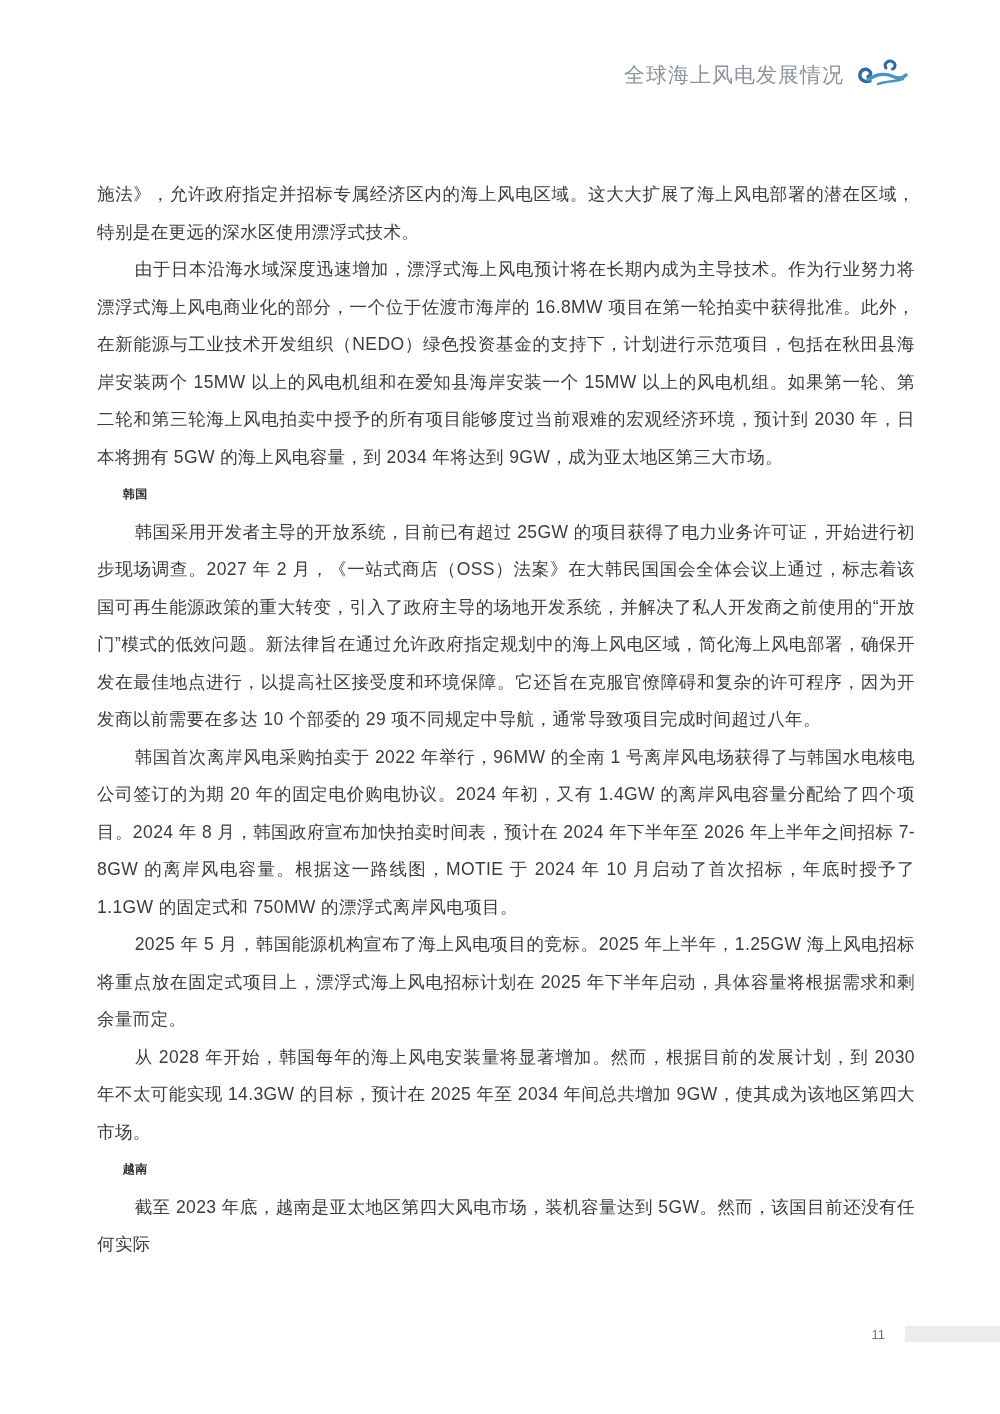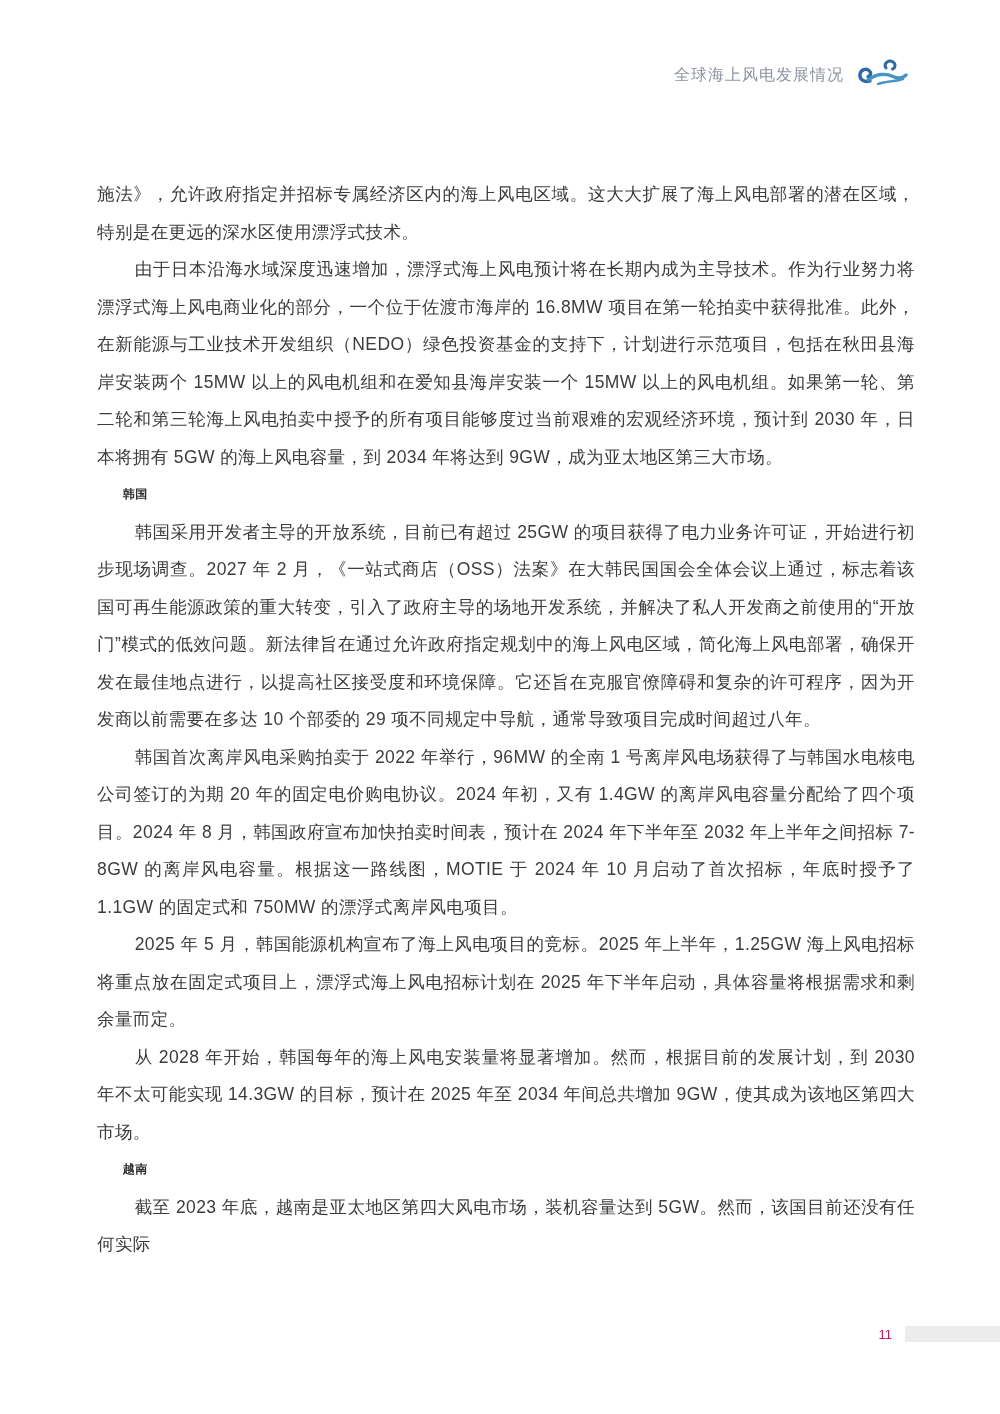--- a/index.html
+++ b/index.html
@@ -19,21 +19,21 @@
   
   .page-header {
     position: absolute;
     top: 58px;
     right: 92px;
     display: flex;
     align-items: center;
     gap: 12px;
   }
   .page-header .header-title {
-    font-size: 16px;
+    font-size: 21px;
     letter-spacing: 1px;
     color: #8d939d;
   }
   .logo {
     width: 52px;
     height: 34px;
     display: inline-block;
   }
   
   .doc-body {
@@ -66,22 +66,22 @@
   
   .page-footer {
     position: absolute;
     right: 0;
     bottom: 72px;
     display: flex;
     align-items: center;
   }
   .page-number {
     font-size: 13px;
-    color: #be185d;
-    margin-right: 13px;
+    color: #737373;
+    margin-right: 20px;
     font-family: "Liberation Sans", sans-serif;
   }
   .footer-bar {
     width: 95px;
     height: 16px;
     background: #ececec;
   }
 </style>
 </head>
 <body>
@@ -102,21 +102,21 @@
         <path d="M22 26 C30 23 40 23.5 47 21" fill="none" stroke="#4695c5" stroke-width="2.4" stroke-linecap="round"></path>
       </svg>
     </span>
   </div>
 
   <div class="doc-body">
     <p class="para-noindent">施法》，允许政府指定并招标专属经济区内的海上风电区域。这大大扩展了海上风电部署的潜在区域，特别是在更远的深水区使用漂浮式技术。</p>
     <p class="para">由于日本沿海水域深度迅速增加，漂浮式海上风电预计将在长期内成为主导技术。作为行业努力将漂浮式海上风电商业化的部分，一个位于佐渡市海岸的 16.8MW 项目在第一轮拍卖中获得批准。此外，在新能源与工业技术开发组织（NEDO）绿色投资基金的支持下，计划进行示范项目，包括在秋田县海岸安装两个 15MW 以上的风电机组和在爱知县海岸安装一个 15MW 以上的风电机组。如果第一轮、第二轮和第三轮海上风电拍卖中授予的所有项目能够度过当前艰难的宏观经济环境，预计到 2030 年，日本将拥有 5GW 的海上风电容量，到 2034 年将达到 9GW，成为亚太地区第三大市场。</p>
     <h3 class="section-heading">韩国</h3>
     <p class="para">韩国采用开发者主导的开放系统，目前已有超过 25GW 的项目获得了电力业务许可证，开始进行初步现场调查。2027 年 2 月，《一站式商店（OSS）法案》在大韩民国国会全体会议上通过，标志着该国可再生能源政策的重大转变，引入了政府主导的场地开发系统，并解决了私人开发商之前使用的“开放门”模式的低效问题。新法律旨在通过允许政府指定规划中的海上风电区域，简化海上风电部署，确保开发在最佳地点进行，以提高社区接受度和环境保障。它还旨在克服官僚障碍和复杂的许可程序，因为开发商以前需要在多达 10 个部委的 29 项不同规定中导航，通常导致项目完成时间超过八年。</p>
-    <p class="para">韩国首次离岸风电采购拍卖于 2022 年举行，96MW 的全南 1 号离岸风电场获得了与韩国水电核电公司签订的为期 20 年的固定电价购电协议。2024 年初，又有 1.4GW 的离岸风电容量分配给了四个项目。2024 年 8 月，韩国政府宣布加快拍卖时间表，预计在 2024 年下半年至 2032 年上半年之间招标 7-8GW 的离岸风电容量。根据这一路线图，MOTIE 于 2024 年 10 月启动了首次招标，年底时授予了 1.1GW 的固定式和 750MW 的漂浮式离岸风电项目。</p>
+    <p class="para">韩国首次离岸风电采购拍卖于 2022 年举行，96MW 的全南 1 号离岸风电场获得了与韩国水电核电公司签订的为期 20 年的固定电价购电协议。2024 年初，又有 1.4GW 的离岸风电容量分配给了四个项目。2024 年 8 月，韩国政府宣布加快拍卖时间表，预计在 2024 年下半年至 2026 年上半年之间招标 7-8GW 的离岸风电容量。根据这一路线图，MOTIE 于 2024 年 10 月启动了首次招标，年底时授予了 1.1GW 的固定式和 750MW 的漂浮式离岸风电项目。</p>
     <p class="para">2025 年 5 月，韩国能源机构宣布了海上风电项目的竞标。2025 年上半年，1.25GW 海上风电招标将重点放在固定式项目上，漂浮式海上风电招标计划在 2025 年下半年启动，具体容量将根据需求和剩余量而定。</p>
     <p class="para">从 2028 年开始，韩国每年的海上风电安装量将显著增加。然而，根据目前的发展计划，到 2030 年不太可能实现 14.3GW 的目标，预计在 2025 年至 2034 年间总共增加 9GW，使其成为该地区第四大市场。</p>
     <h3 class="section-heading">越南</h3>
     <p class="para">截至 2023 年底，越南是亚太地区第四大风电市场，装机容量达到 5GW。然而，该国目前还没有任何实际</p>
   </div>
 
   <div class="page-footer">
     <span class="page-number">11</span>
     <span class="footer-bar"></span>
   </div>

